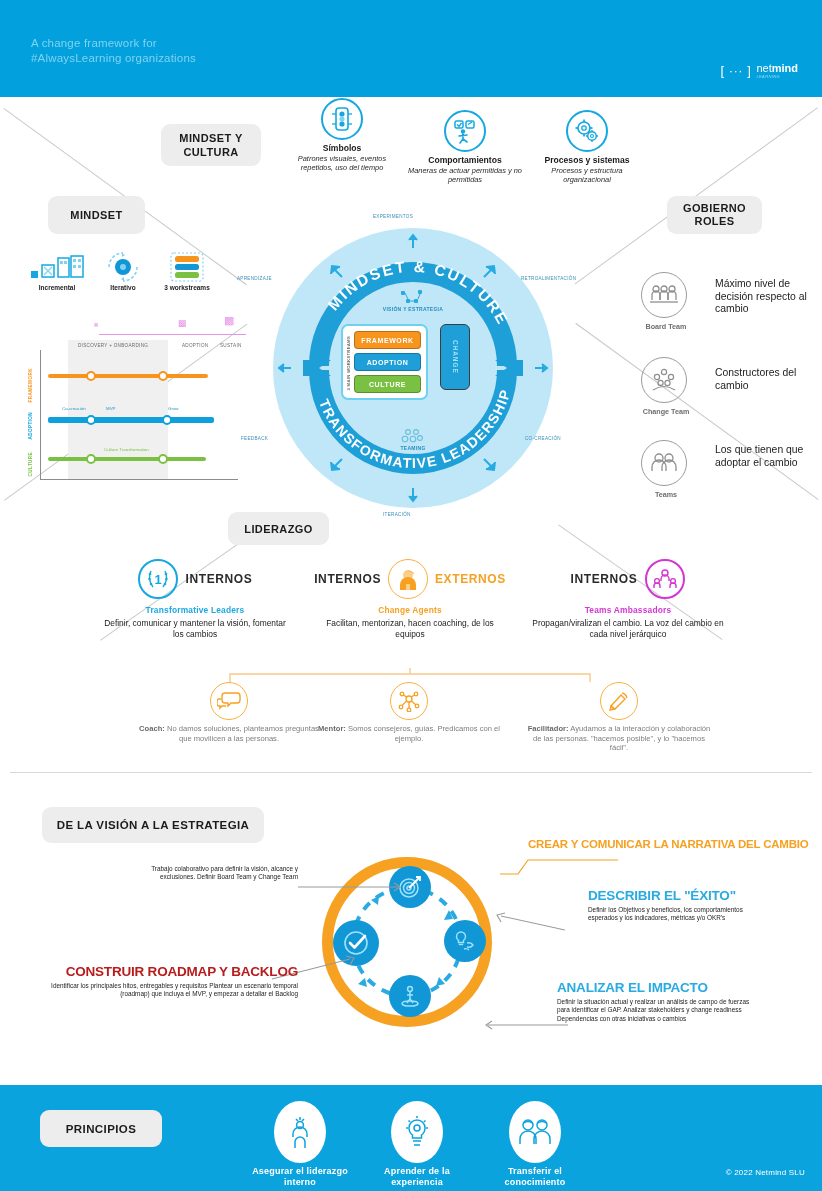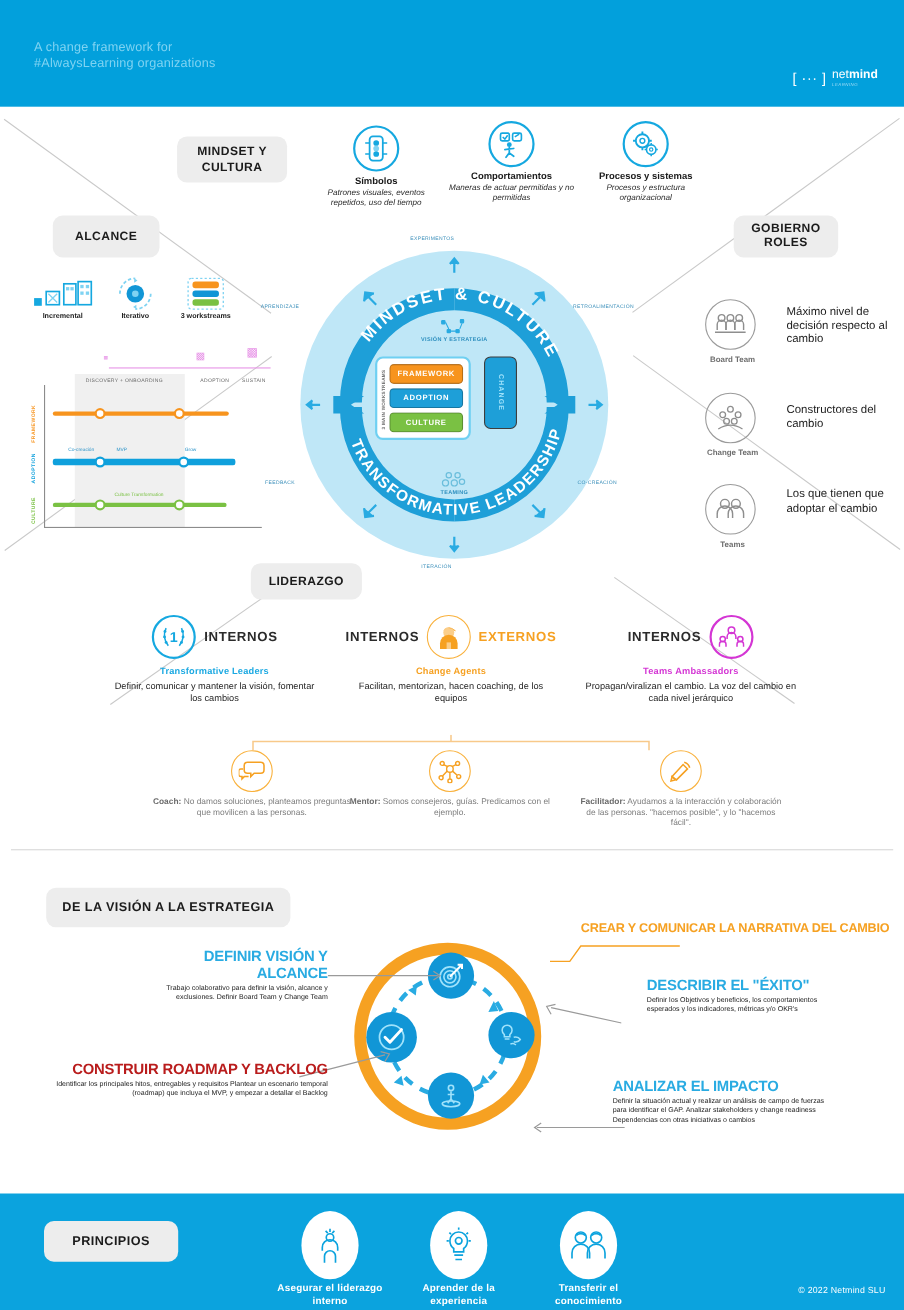--- a/index.html
+++ b/index.html
@@ -175,21 +175,21 @@
   <div class="guide" style="left:4px;top:500px;width:300px;transform:rotate(-36deg);"></div>
   <div class="guide" style="left:818px;top:500px;width:300px;transform:rotate(216deg);"></div>
   <div class="guide" style="left:100px;top:640px;width:200px;transform:rotate(-35deg);"></div>
   <div class="guide" style="left:722px;top:640px;width:200px;transform:rotate(215deg);"></div>
   <div class="hr" style="left:10px;top:772px;width:802px;"></div>
 
   <div class="pill" style="left:161px;top:124px;width:100px;height:42px;font-size:11px;line-height:14px;">
     <span>MINDSET Y CULTURA</span>
   </div>
 
-  <div class="m-item" style="left:282px;top:114px;">
+  <div class="m-item" style="left:282px;top:98px;">
     <div class="circ blue" style="position:relative;margin:0 auto;width:42px;height:42px;">
       <svg width="22" height="26" viewBox="0 0 22 26">
         <rect x="5" y="2" width="12" height="22" rx="3" fill="none" stroke="#15A8E0" stroke-width="1.6"></rect>
         <circle cx="11" cy="8" r="2.6" fill="#15A8E0"></circle>
           <circle cx="11" cy="13" r="2.6" fill="#7FD3F2"></circle>
           <circle cx="11" cy="18" r="2.6" fill="#15A8E0"></circle>
         <line x1="1" y1="8" x2="5" y2="8" stroke="#15A8E0" stroke-width="1.3"></line>
           <line x1="17" y1="8" x2="21" y2="8" stroke="#15A8E0" stroke-width="1.3"></line>
         <line x1="1" y1="18" x2="5" y2="18" stroke="#15A8E0" stroke-width="1.3"></line>
           <line x1="17" y1="18" x2="21" y2="18" stroke="#15A8E0" stroke-width="1.3"></line>
@@ -233,21 +233,21 @@
             <line x1="12" y1="18" x2="13.7" y2="18"></line>
             <line x1="22.3" y1="18" x2="24" y2="18"></line>
           </g>
       </svg>
     </div>
     <div class="m-title">Procesos y sistemas</div>
     <div class="m-desc">Procesos y estructura organizacional</div>
   </div>
 
   <div class="pill" style="left:48px;top:196px;width:97px;height:38px;font-size:11px;">
-    <span>ALCANCE</span>
+    <span>MINDSET</span>
   </div>
 
   <div class="p-item" style="left:22px;top:252px;">
     <div style="height:30px;display:flex;align-items:center;justify-content:center;">
       <svg width="56" height="28" viewBox="0 0 56 28">
         <rect x="2" y="18" width="7" height="7" fill="#15A8E0"></rect>
         <rect x="13" y="12" width="12" height="12" fill="none" stroke="#15A8E0" stroke-width="1.5"></rect>
         <path d="M15 14 L23 22 M23 14 L15 22" stroke="#7FD3F2" stroke-width="1.2"></path>
         <rect x="29" y="5" width="11" height="19" fill="none" stroke="#15A8E0" stroke-width="1.5"></rect>
         <rect x="42" y="3" width="12" height="21" fill="none" stroke="#15A8E0" stroke-width="1.5"></rect>
@@ -647,21 +647,20 @@
     <path d="M0 24 L78 4 M74 1 l8 2 l-4 7" stroke="#9a9a9a" stroke-width="1.1" fill="none"></path>
   </svg>
   <svg width="70" height="22" viewBox="0 0 70 22" style="position:absolute;left:495px;top:912px;">
     <path d="M70 18 L6 4 M10 1 l-8 2 l4 7" stroke="#9a9a9a" stroke-width="1.1" fill="none"></path>
   </svg>
   <svg width="86" height="14" viewBox="0 0 86 14" style="position:absolute;left:482px;top:1018px;">
     <path d="M86 7 H6 M10 3 l-6 4 l6 4" stroke="#9a9a9a" stroke-width="1.1" fill="none"></path>
   </svg>
 
   <div class="vs-block" style="left:142px;top:862px;width:156px;text-align:right;">
-    <div class="vs-title" style="color:#29ABE2;">DEFINIR VISIÓN Y ALCANCE</div>
     <div class="vs-desc">Trabajo colaborativo para definir la visión, alcance y exclusiones. Definir Board Team y Change Team</div>
   </div>
 
   <div class="vs-block" style="left:48px;top:964px;width:250px;text-align:right;">
     <div class="vs-title" style="color:#b91c1c;">CONSTRUIR ROADMAP Y BACKLOG</div>
     <div class="vs-desc">Identificar los principales hitos, entregables y requisitos Plantear un escenario temporal (roadmap) que incluya el MVP, y empezar a detallar el Backlog</div>
   </div>
 
   <div class="vs-block" style="left:588px;top:888px;width:180px;text-align:left;">
     <div class="vs-title" style="color:#29ABE2;">DESCRIBIR EL "ÉXITO"</div>

